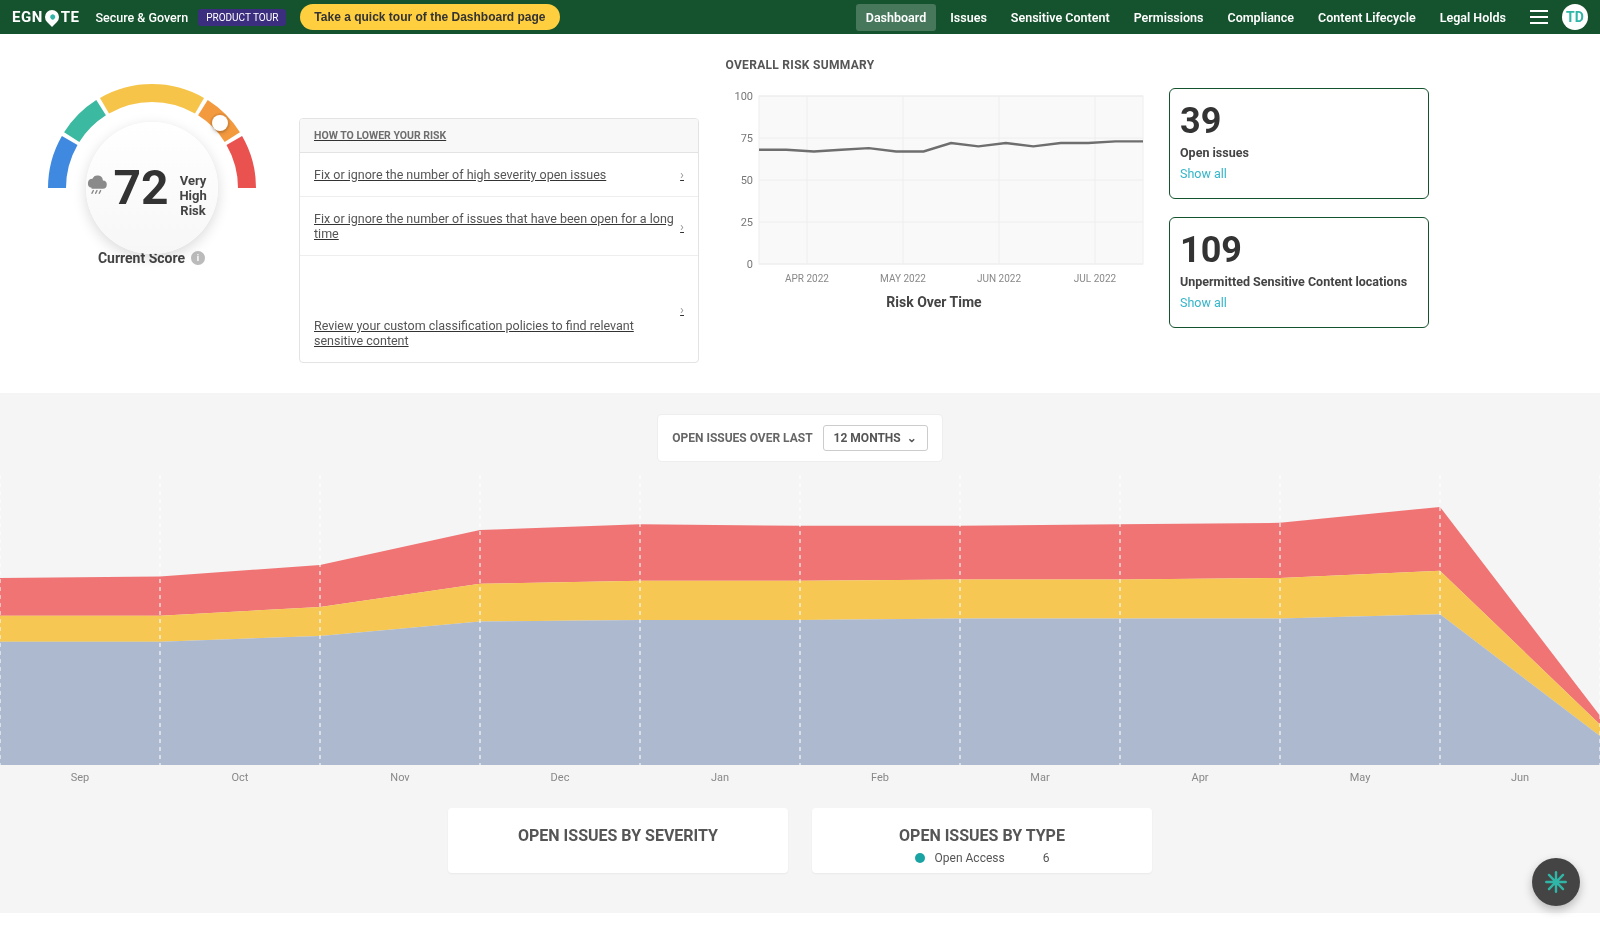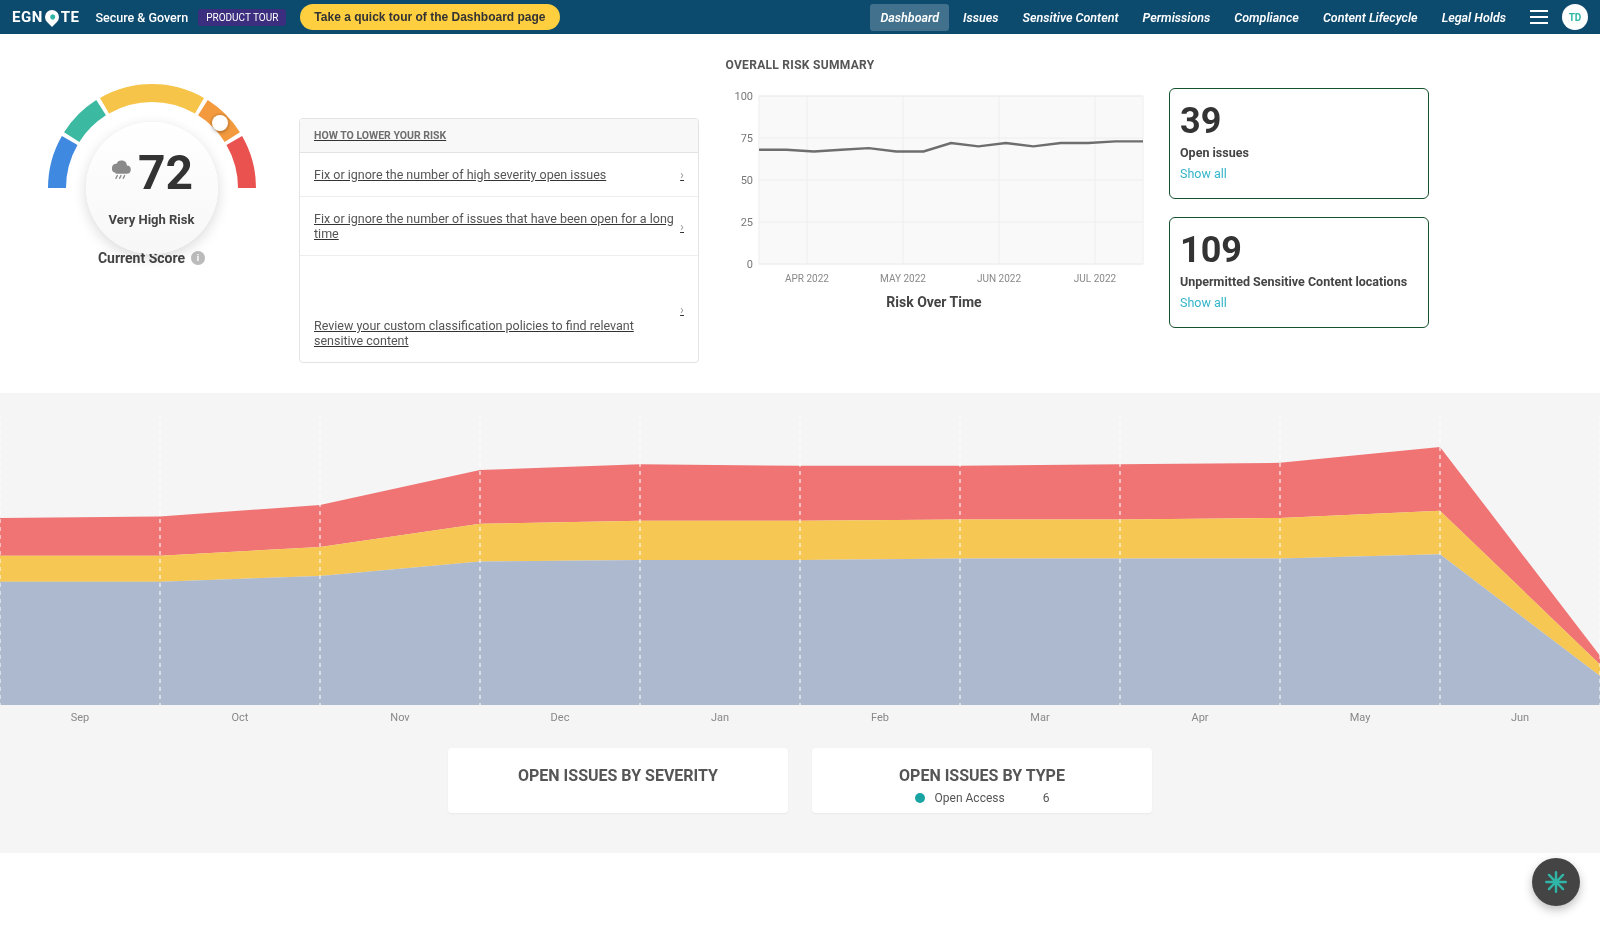--- a/index.html
+++ b/index.html
@@ -1,40 +1,40 @@
 <!DOCTYPE html>
 <html><head>
 <meta charset="utf-8">
 <style>
 * { box-sizing: border-box; margin: 0; padding: 0; }
 body { font-family: -apple-system, BlinkMacSystemFont, "Segoe UI", Roboto, sans-serif; background: #fff; color: #333; }
 
 
-.topnav { background:#0c4a6e; height:34px; display:flex; align-items:center; padding:0 12px; color:#fff; font-size:12.5px; }
+.topnav { background:#14532d; height:34px; display:flex; align-items:center; padding:0 12px; color:#fff; font-size:12.5px; }
 .logo { font-weight:700; font-size:15px; letter-spacing:0.5px; margin-right:16px; display:flex; align-items:center; }
 .logo-dot { width:14px; height:14px; background:#fff; border-radius:50% 50% 50% 0; transform:rotate(-45deg); display:inline-block; margin:0 2px; position:relative; }
 .logo-dot::after { content:""; position:absolute; width:5px; height:5px; background:#30b6a6; border-radius:50%; top:4.5px; left:4.5px; }
 .secure-label { color:#fff; margin-right:10px; font-weight:500; }
 .product-tour-badge { background:#3b2e7e; color:#fff; font-size:10px; font-weight:400; padding:3px 8px; border-radius:3px; margin-right:14px; }
 .tour-btn { background:#ffcf3f; color:#333; font-size:12px; font-weight:600; padding:6px 14px; border-radius:14px; border:none; cursor:pointer; }
 .nav-spacer { flex:1; }
 .nav-links { display:flex; align-items:center; gap:4px; }
-.nav-link { color:#fff; padding:6px 10px; font-weight:600; font-size:12.5px; cursor:pointer; border-radius:3px;font-style:italic; }
+.nav-link { color:#fff; padding:6px 10px; font-weight:600; font-size:12.5px; cursor:pointer; border-radius:3px; }
 .nav-link.active { background:rgba(255,255,255,0.22); }
 .menu-icon { width:18px; height:14px; display:flex; flex-direction:column; justify-content:space-between; margin:0 14px; cursor:pointer; }
 .menu-icon span { height:2px; background:#fff; }
-.avatar { width:26px; height:26px; border-radius:50%; background:#fff; color:#30b6a6; font-size:10px; font-weight:700; display:flex; align-items:center; justify-content:center; cursor:pointer; }
+.avatar { width:26px; height:26px; border-radius:50%; background:#fff; color:#30b6a6; font-size:14px; font-weight:700; display:flex; align-items:center; justify-content:center; cursor:pointer; }
 
 
 .section-title { text-align:center; font-size:12px; font-weight:700; color:#555; letter-spacing:0.3px; padding:24px 0 16px; }
 .summary-row { display:flex; gap:20px; padding:0 24px 30px; align-items:flex-start; }
 .gauge-col { width:255px; text-align:center; }
 .gauge-wrap { position:relative; width:210px; height:150px; margin:0 auto 12px; }
 .gauge-wrap svg { overflow:visible; }
-.gauge-inner { position:absolute; left:50%; top:100px; transform:translate(-50%,-50%); width:132px; height:132px; border-radius:50%; background:linear-gradient(#fff,#f7f7f7); box-shadow:0 4px 14px rgba(0,0,0,0.15); display:flex; flex-direction:column; align-items:center; justify-content:center; }
+.gauge-inner { position:absolute; left:50%; top:100px; transform:translate(-50%,-50%); width:132px; height:132px; border-radius:50%; background:linear-gradient(#fff,#f7f7f7); box-shadow:0 4px 14px rgba(0,0,0,0.15); display:flex; flex-direction:row; align-items:center; justify-content:flex-start; }
 .gauge-score-row { display:flex; align-items:center; gap:6px; }
 .cloud-rain { font-size:18px; color:#888; }
 .gauge-score { font-size:48px; font-weight:700; color:#333; line-height:1; }
 .gauge-label { font-size:13px; font-weight:700; color:#444; margin-top:15px; }
 .needle-dot { position:absolute; width:16px; height:16px; border-radius:50%; background:#fff; box-shadow:0 0 0 2px rgba(0,0,0,0.06), 0 2px 4px rgba(0,0,0,0.2); }
 .current-score-label { font-size:14px; font-weight:700; color:#444; display:flex; justify-content:center; align-items:center; gap:6px; margin-top:10px; }
 .info-circle { width:14px; height:14px; border-radius:50%; background:#bbb; color:#fff; font-size:9px; font-weight:700; display:inline-flex; align-items:center; justify-content:center; }
 
 .tips-col { width:400px;text-decoration:underline; }
 .tips-box { border:1px solid #e3e3e3; border-radius:4px; overflow:hidden; margin-top:30px; }
@@ -190,20 +190,27 @@
     </div>
     <div class="stat-card">
       <div class="stat-num">109</div>
       <div class="stat-label">Unpermitted Sensitive Content locations</div>
       <span class="stat-link">Show all</span>
     </div>
   </div>
 </div>
 
 <div class="open-issues-section">
+  <div class="open-issues-header">
+    <span class="oi-label">OPEN ISSUES OVER LAST</span>
+    <div class="oi-select">
+      <span>12 MONTHS</span>
+      <span>⌄</span>
+    </div>
+  </div>
 
   <div class="area-chart-wrap">
     <svg id="area-chart-svg" viewBox="0 0 1440 290" preserveAspectRatio="none">
         <path d="M 0,102.94999999999999 144,101.5 288,89.9 432,55.099999999999994 576,49.30000000000001 720,50.75 864,50.75 1007.9999999999999,49.30000000000001 1152,47.85000000000002 1296,31.899999999999977 1440,240.7 1440,249.4 1296,95.69999999999999 1152,102.94999999999999 1007.9999999999999,104.4 864,104.4 720,105.85 576,105.85 432,108.75 288,131.95 144,140.65 0,140.65 Z" fill="#ef6d6d" fill-opacity="0.95"></path>
         <path d="M 0,140.65 144,140.65 288,131.95 432,108.75 576,105.85 720,105.85 864,104.4 1007.9999999999999,104.4 1152,102.94999999999999 1296,95.69999999999999 1440,249.4 1440,261 1296,139.2 1152,143.55 1007.9999999999999,143.55 864,143.55 720,145 576,145 432,146.45 288,160.95 144,166.75 0,166.75 Z" fill="#f5c449" fill-opacity="0.95"></path>
         <path d="M 0,166.75 144,166.75 288,160.95 432,146.45 576,145 720,145 864,143.55 1007.9999999999999,143.55 1152,143.55 1296,139.2 1440,261 1440,290 1296,290 1152,290 1007.9999999999999,290 864,290 720,290 576,290 432,290 288,290 144,290 0,290 Z" fill="#a9b5cc" fill-opacity="0.95"></path>
         <line x1="0" y1="0" x2="0" y2="290" stroke="#fff" stroke-width="1.2" stroke-dasharray="4 4" opacity="0.8"></line>
         <line x1="144" y1="0" x2="144" y2="290" stroke="#fff" stroke-width="1.2" stroke-dasharray="4 4" opacity="0.8"></line>
         <line x1="288" y1="0" x2="288" y2="290" stroke="#fff" stroke-width="1.2" stroke-dasharray="4 4" opacity="0.8"></line>
         <line x1="432" y1="0" x2="432" y2="290" stroke="#fff" stroke-width="1.2" stroke-dasharray="4 4" opacity="0.8"></line>

